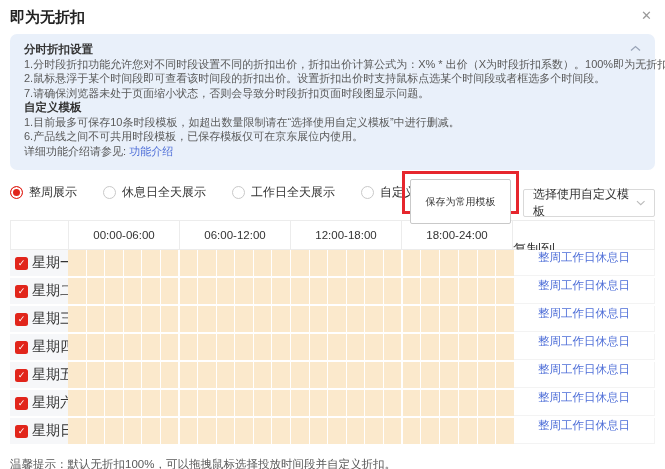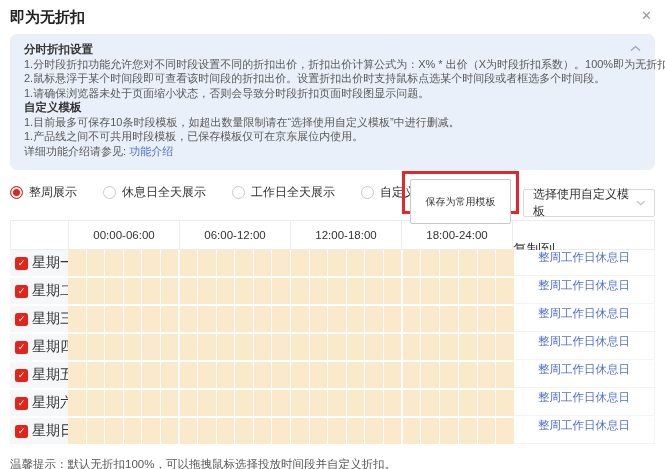--- a/index.html
+++ b/index.html
@@ -64,26 +64,26 @@
   <div class="help">
     <span class="collapse">
       <svg width="11" height="7" viewBox="0 0 11 7">
           <polyline points="1,5.5 5.5,1.5 10,5.5" fill="none" stroke="#9aa5b8" stroke-width="1.3"></polyline>
         </svg>
     </span>
     <div class="h-title">分时折扣设置</div>
     <div>
         <div class="h-line">1.分时段折扣功能允许您对不同时段设置不同的折扣出价，折扣出价计算公式为：X% * 出价（X为时段折扣系数）。100%即为无折扣。</div>
         <div class="h-line">2.鼠标悬浮于某个时间段即可查看该时间段的折扣出价。设置折扣出价时支持鼠标点选某个时间段或者框选多个时间段。</div>
-        <div class="h-line">1.请确保浏览器未处于页面缩小状态，否则会导致分时段折扣页面时段图显示问题。</div>
+        <div class="h-line">7.请确保浏览器未处于页面缩小状态，否则会导致分时段折扣页面时段图显示问题。</div>
       </div>
     <div class="h-title">自定义模板</div>
     <div>
         <div class="h-line">1.目前最多可保存10条时段模板，如超出数量限制请在“选择使用自定义模板”中进行删减。</div>
-        <div class="h-line">1.产品线之间不可共用时段模板，已保存模板仅可在京东展位内使用。</div>
+        <div class="h-line">6.产品线之间不可共用时段模板，已保存模板仅可在京东展位内使用。</div>
       </div>
     <div class="h-more">
       <span>详细功能介绍请参见:</span>
       <a>功能介绍</a>
     </div>
   </div>
 
   <div class="controls">
     <div class="radio-row">
         <span class="radio-item sel">

